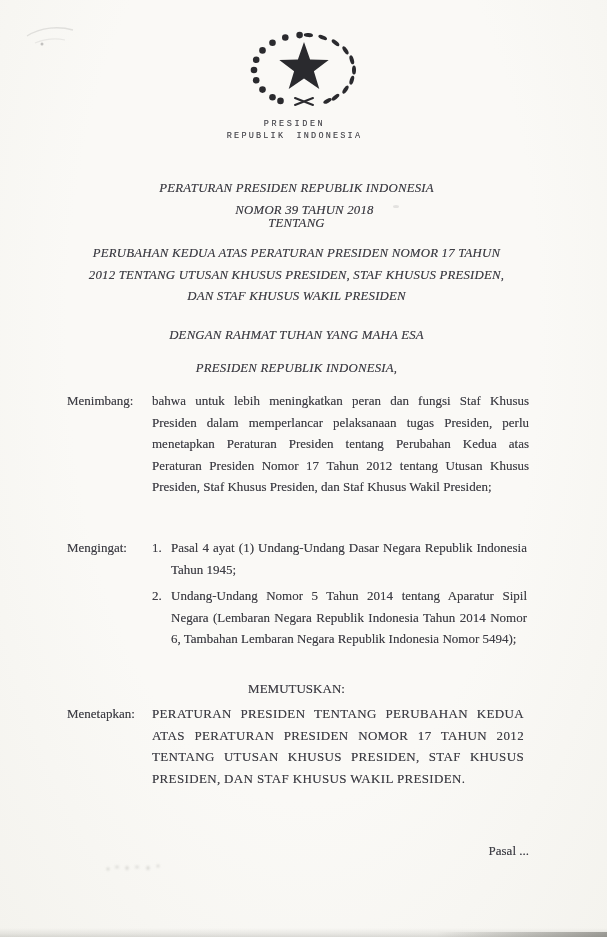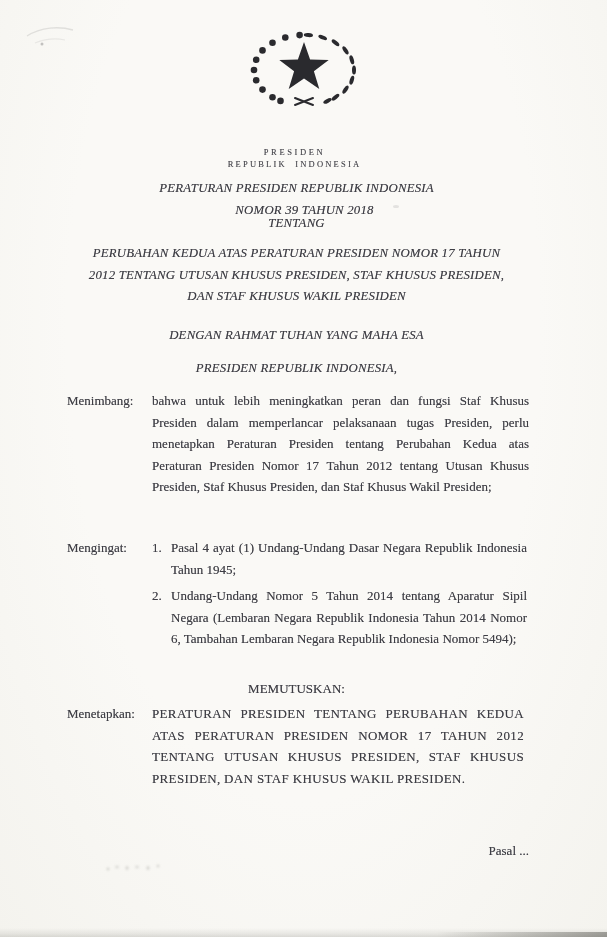--- a/index.html
+++ b/index.html
@@ -9,22 +9,22 @@
     font-family:"Liberation Serif","DejaVu Serif",serif;
     color:#3e3e45;
     text-shadow:0 0 .4px rgba(62,62,69,.55);
   }
   .abs { position:absolute; }
   .center-line { left:0; right:14px; text-align:center; white-space:nowrap; }
 
   
   .emblem { left:249px; top:31px; }
   .lh { left:0; right:18px; text-align:center;
-        font-family:Liberation Serif, serif; color:#4b4b51;
-        text-shadow:0 0 .3px rgba(75,75,81,.5);margin-top:28px; }
+        font-family:Liberation Mono, monospace; color:#4b4b51;
+        text-shadow:0 0 .3px rgba(75,75,81,.5); }
   .lh1 { top:119px; font-size:8.5px; letter-spacing:2.6px; }
   .lh2 { top:131px; font-size:8.5px; letter-spacing:2.2px; word-spacing:4px; }
 
   
   .tline { font-size:12.8px; letter-spacing:.2px;font-style:italic; }
   .t1 { top:181px; } .t2 { top:203px;padding-left:16px; } .t3 { top:216px; }
   .s1 { top:246px; } .s2 { top:268px; } .s3 { top:289px; }
   .motto { top:328px; } .issuer { top:361px; }
 
   

